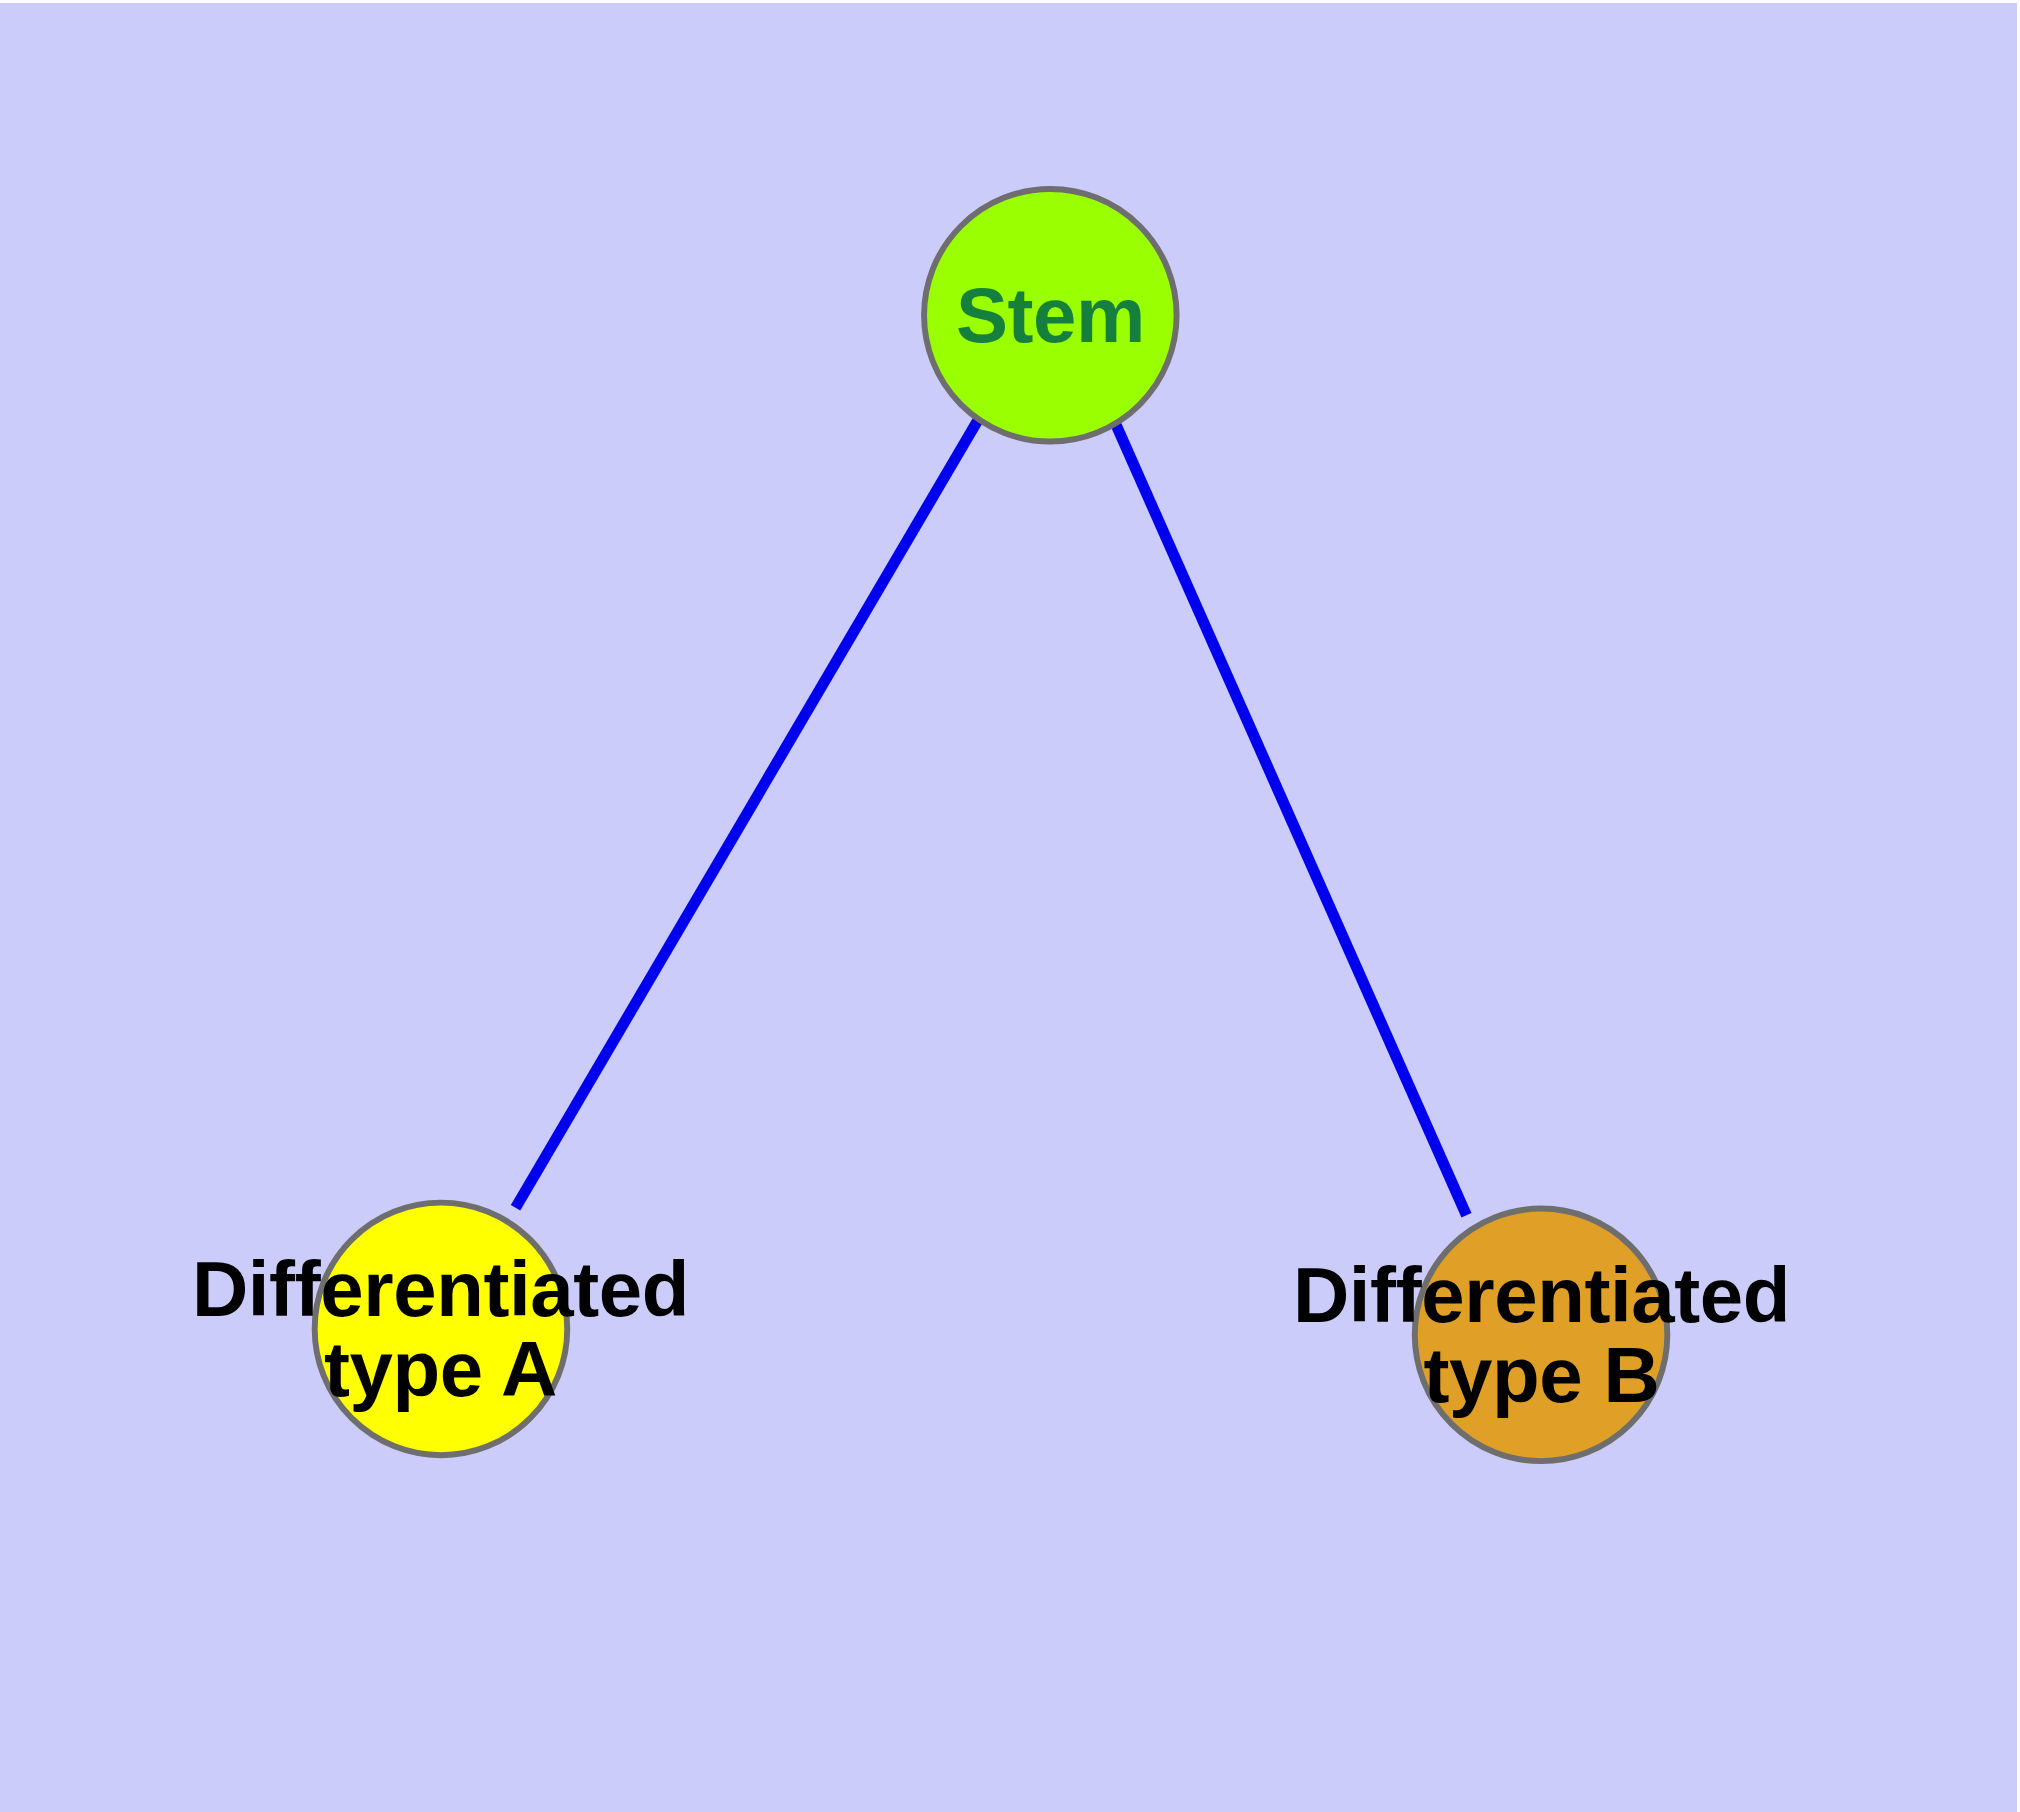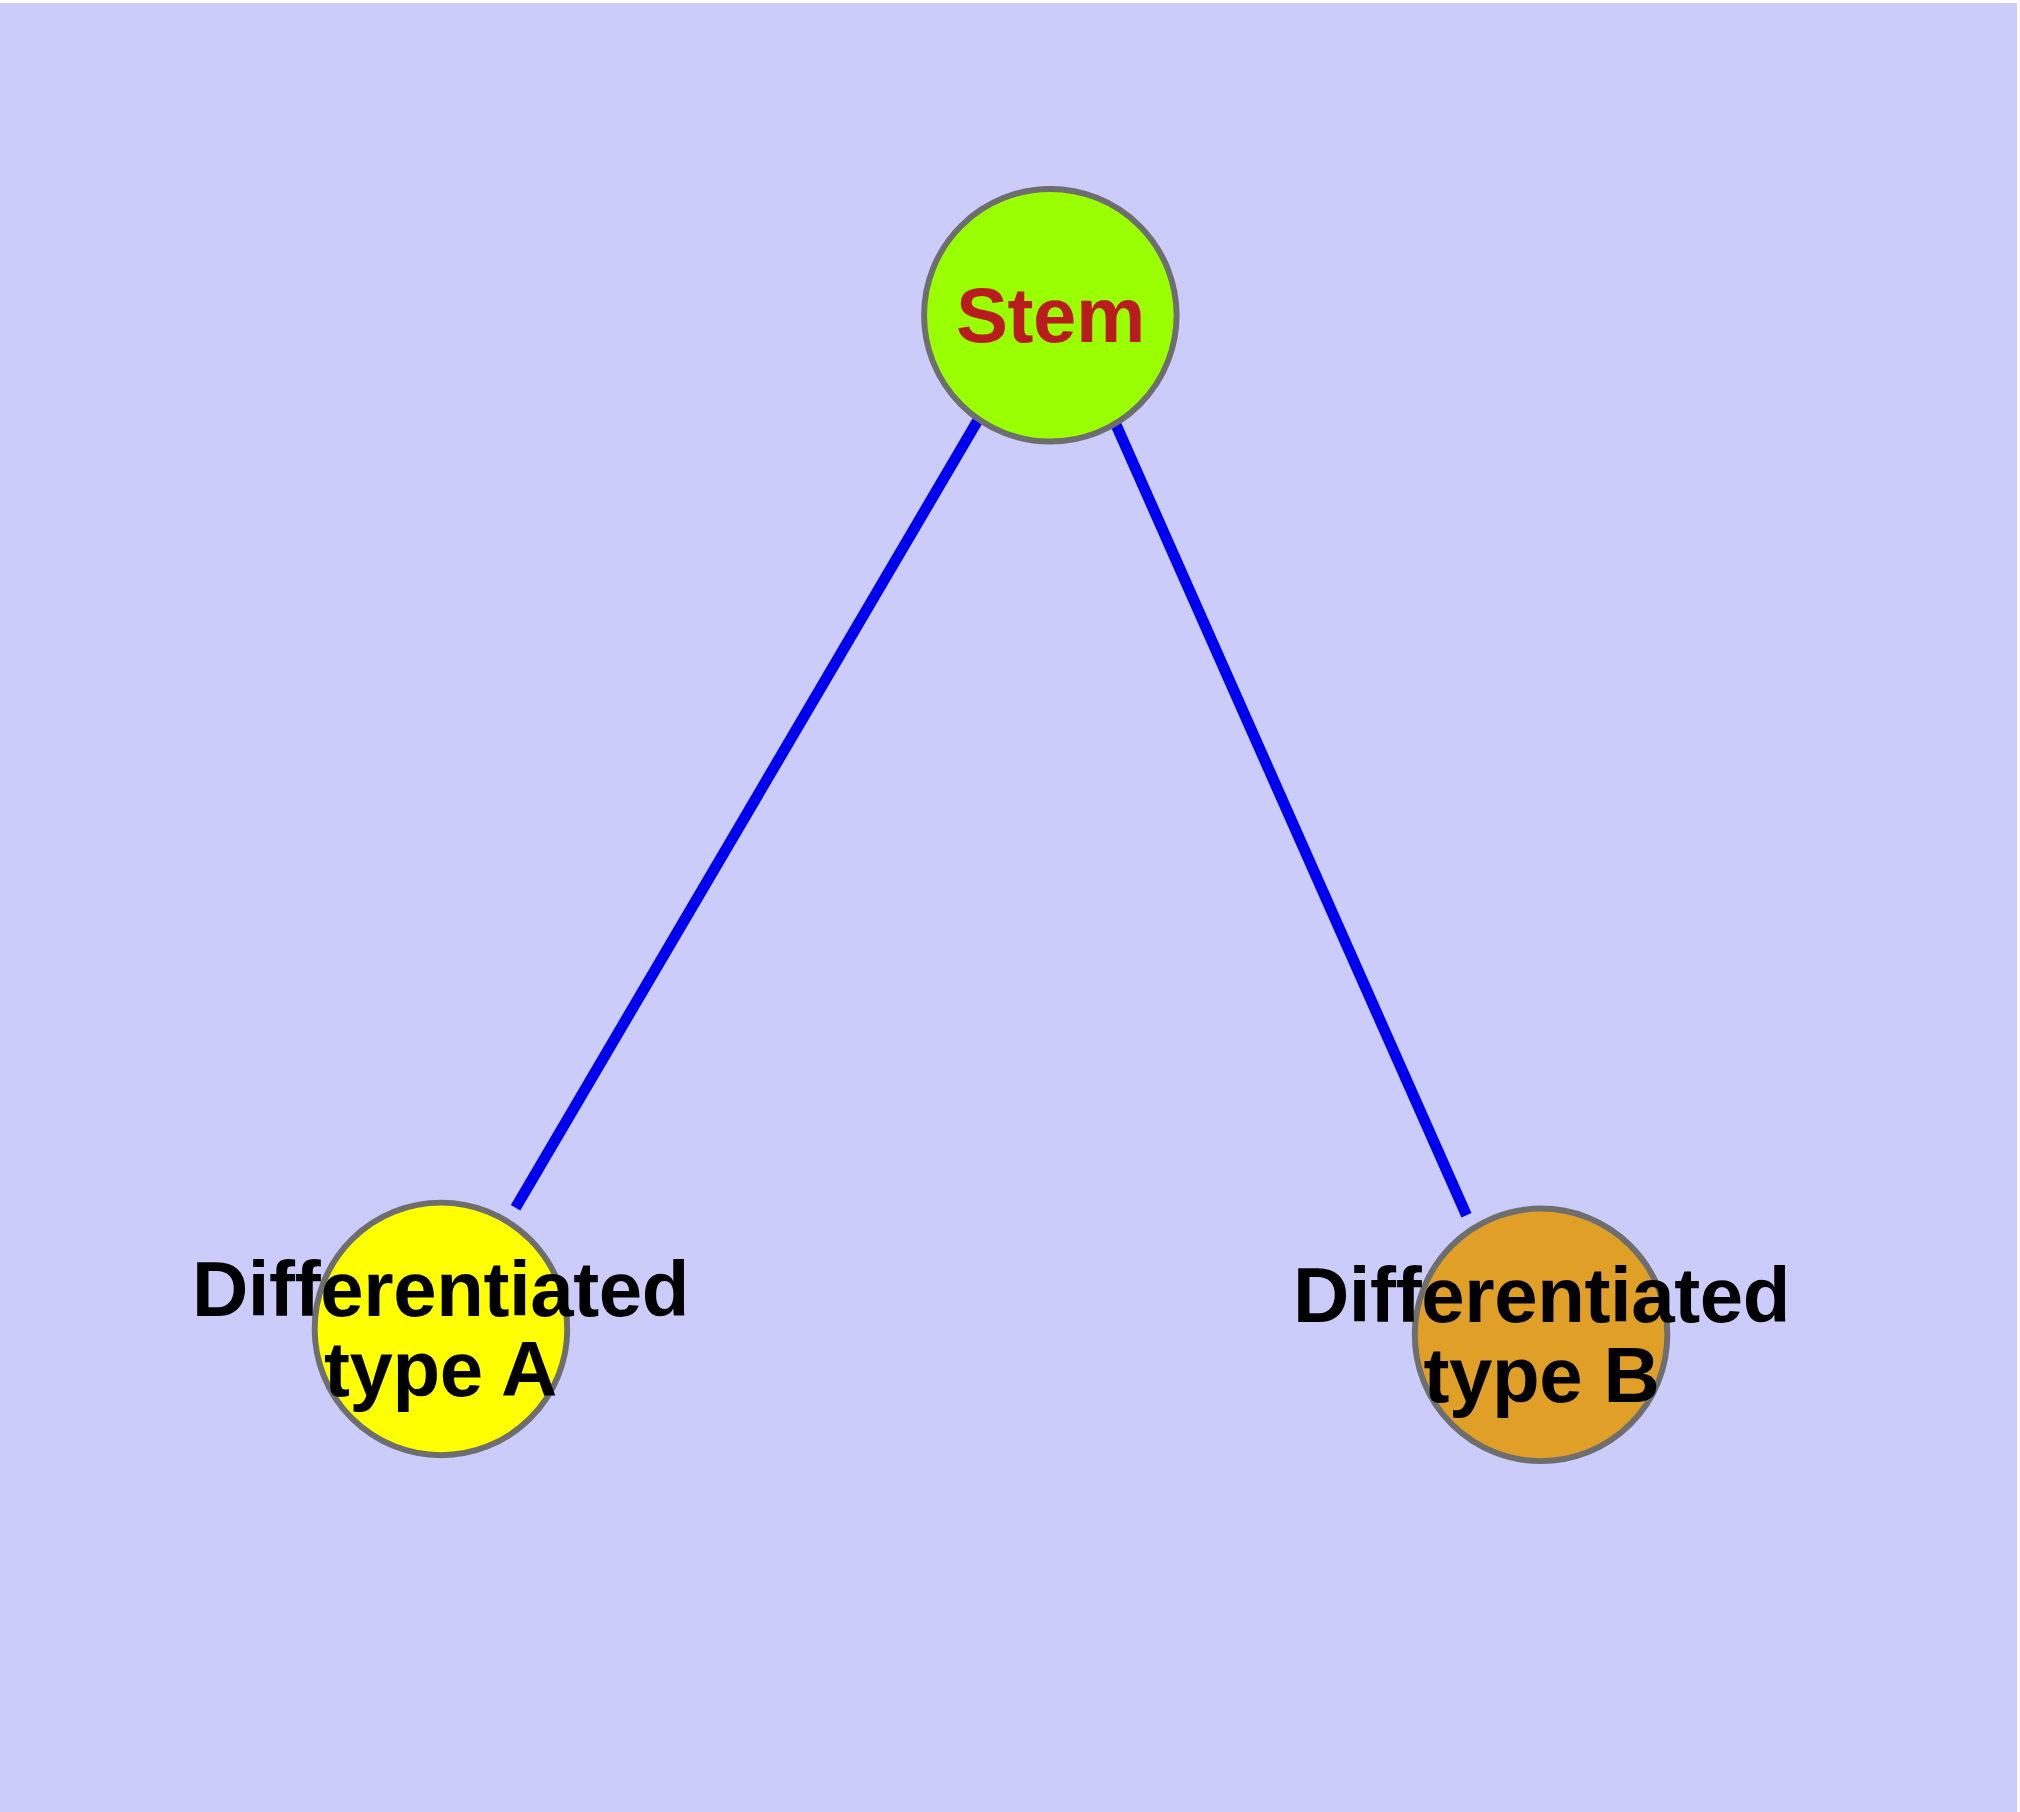--- a/index.html
+++ b/index.html
@@ -54,20 +54,20 @@
       <line class="graph-edge" x1="1154" y1="495" x2="608" y2="1425" stroke="#0000ee" stroke-width="13" stroke-linecap="butt"></line>
       <line class="graph-edge" x1="1316" y1="500" x2="1730" y2="1434" stroke="#0000ee" stroke-width="13" stroke-linecap="butt"></line>
     </g>
     <g>
       <circle class="graph-node" cx="1239" cy="372" r="149" fill="#9aff00" stroke="#6e6e6e" stroke-width="7"></circle>
       <circle class="graph-node" cx="520" cy="1568" r="149" fill="#ffff00" stroke="#6e6e6e" stroke-width="7"></circle>
       <circle class="graph-node" cx="1818" cy="1575" r="149" fill="#e0a028" stroke="#6e6e6e" stroke-width="7"></circle>
     </g>
   </svg>
 
-  <div class="node-label" style="font-size: 78px; color: #b91c1c; width: 1187px; left: 457px; top: 275px;">Stem</div>
+  <div class="node-label" style="font-size: 78px; color: #15803d; width: 1187px; left: 457px; top: 275px;">Stem</div>
   <div class="node-label" style="font-size: 78px; color: rgb(0, 0, 0); width: 1187px; left: -153px; top: 1249px;">Differentiated
 type A</div>
   <div class="node-label" style="font-size: 78px; color: rgb(0, 0, 0); width: 1187px; left: 948px; top: 1255px;">Differentiated
 type B</div>
 
 </div>
 
 
 </body></html>

